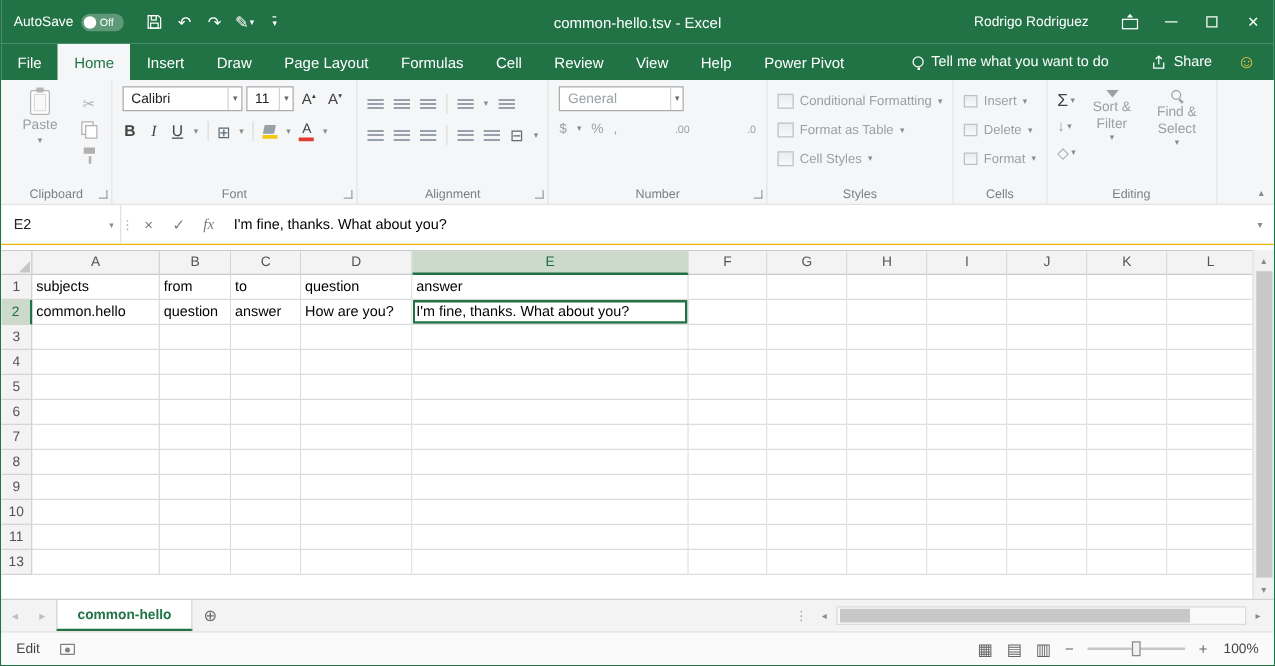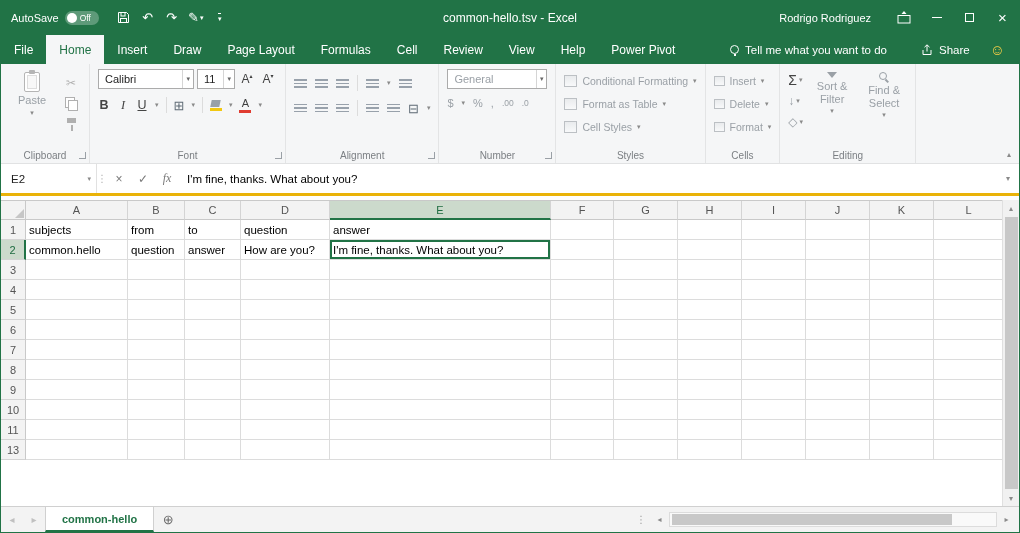--- a/index.html
+++ b/index.html
@@ -72,38 +72,38 @@
   .fill-top { width:9px; height:7px; background:#98a1a8; transform:skewX(-12deg); }
   .bar { width:12px; height:3px; }
   .bar-fill { background:#f2c811; } .bar-font { background:#e03c31; }
   .fc-letter { font-size:11px; color:#3f3f3f; line-height:1; }
 
   .align-rows { display:flex; flex-direction:column; gap:9px; padding-top:6px; }
   .align-row { display:flex; align-items:center; gap:8px; }
   .lines { width:13px; height:9px; background:repeating-linear-gradient(to bottom, #98a1ab 0 1.5px, transparent 1.5px 3.5px); }
   .num-rows { display:flex; flex-direction:column; gap:8px; }
   .num-row { display:flex; align-items:center; gap:8px; color:#9aa0a6; font-size:11px; }
-  .dec { font-size:8.5px; color:#9aa0a6; }
+  .dec { font-size:8.5px; color:#9aa0a6;margin-left:38px; }
 
   .style-rows, .cells-rows { display:flex; flex-direction:column; gap:5px; padding-top:3px; }
   .style-row { display:flex; align-items:center; gap:5px; font-size:10.5px; color:#9aa0a6; height:18px; white-space:nowrap; }
   .sq-ic { width:13px; height:12px; border:1px solid #bcc0c4; background:linear-gradient(#e9ebed,#f8f9fa); flex-shrink:0; }
   .sq-sm { width:11px; height:10px; }
 
   .edit-col { display:flex; flex-direction:column; gap:5px; padding-top:3px; }
   .edit-row { display:flex; align-items:center; gap:2px; height:16px; font-size:12px; color:#9aa0a6; }
   .sigma { font-size:14px; color:#444; line-height:1; }
   .funnel { width:0; height:0; border-left:5px solid transparent; border-right:5px solid transparent; border-top:6px solid #9aa0a6; }
   .mag { width:10px; height:10px; position:relative; flex-shrink:0; }
   .mag::before { content:""; position:absolute; top:0; left:0; width:6px; height:6px; border:1.5px solid #9aa0a6; border-radius:50%; }
   .mag::after { content:""; position:absolute; width:4px; height:1.5px; background:#9aa0a6; transform:rotate(45deg); right:0; bottom:1px; }
   .collapse { position:absolute; right:8px; bottom:4px; color:#8a8a8a; font-size:8px; }
 
   
-  .formula-row { height:32px; background:#fff; border-bottom:3px solid #eab308; display:flex; align-items:stretch; flex-shrink:0; }
+  .formula-row { height:32px; background:#fff; border-bottom:1px solid #eab308; display:flex; align-items:stretch; flex-shrink:0; }
   .name-box { width:96px; display:flex; align-items:center; padding-left:10px; font-size:11.5px; color:#222; border-right:1px solid #e1e1e1; }
   .name-arrow { margin-left:auto; margin-right:5px; color:#8a8a8a; font-size:7px; }
   .fsep { width:10px; display:flex; align-items:center; justify-content:center; color:#b0b0b0; font-size:10px; }
   .fbtn { width:24px; display:flex; align-items:center; justify-content:center; color:#7a7a7a; font-size:12px; }
   .fx { font-family:"Liberation Serif", serif; font-style:italic; font-size:12px; color:#7a7a7a; }
   .formula-input { flex:1; display:flex; align-items:center; padding-left:8px; font-size:11.5px; color:#000; }
   .fchevron { width:22px; display:flex; align-items:center; justify-content:center; color:#8a8a8a; font-size:8px; }
   .gap { height:4px; background:#fff; flex-shrink:0; }
 
   
@@ -651,14 +651,29 @@
     </div>
     <div class="hscroll">
       <span class="hs-btn">◂</span>
       <span class="hs-track">
         <span class="hs-thumb"></span>
       </span>
       <span class="hs-btn">▸</span>
     </div>
   </div>
 
+  <div class="statusbar">
+    <span class="mode">Edit</span>
+    <span class="macro"></span>
+    <div class="status-right">
+      <span class="view-ic">▦</span>
+      <span class="view-ic">▤</span>
+      <span class="view-ic">▥</span>
+      <span class="zoom-sign">−</span>
+      <span class="zoom-track">
+        <span class="zoom-knob"></span>
+      </span>
+      <span class="zoom-sign">+</span>
+      <span class="zoom-pct">100%</span>
+    </div>
+  </div>
 
 </div>
 
 </body></html>

